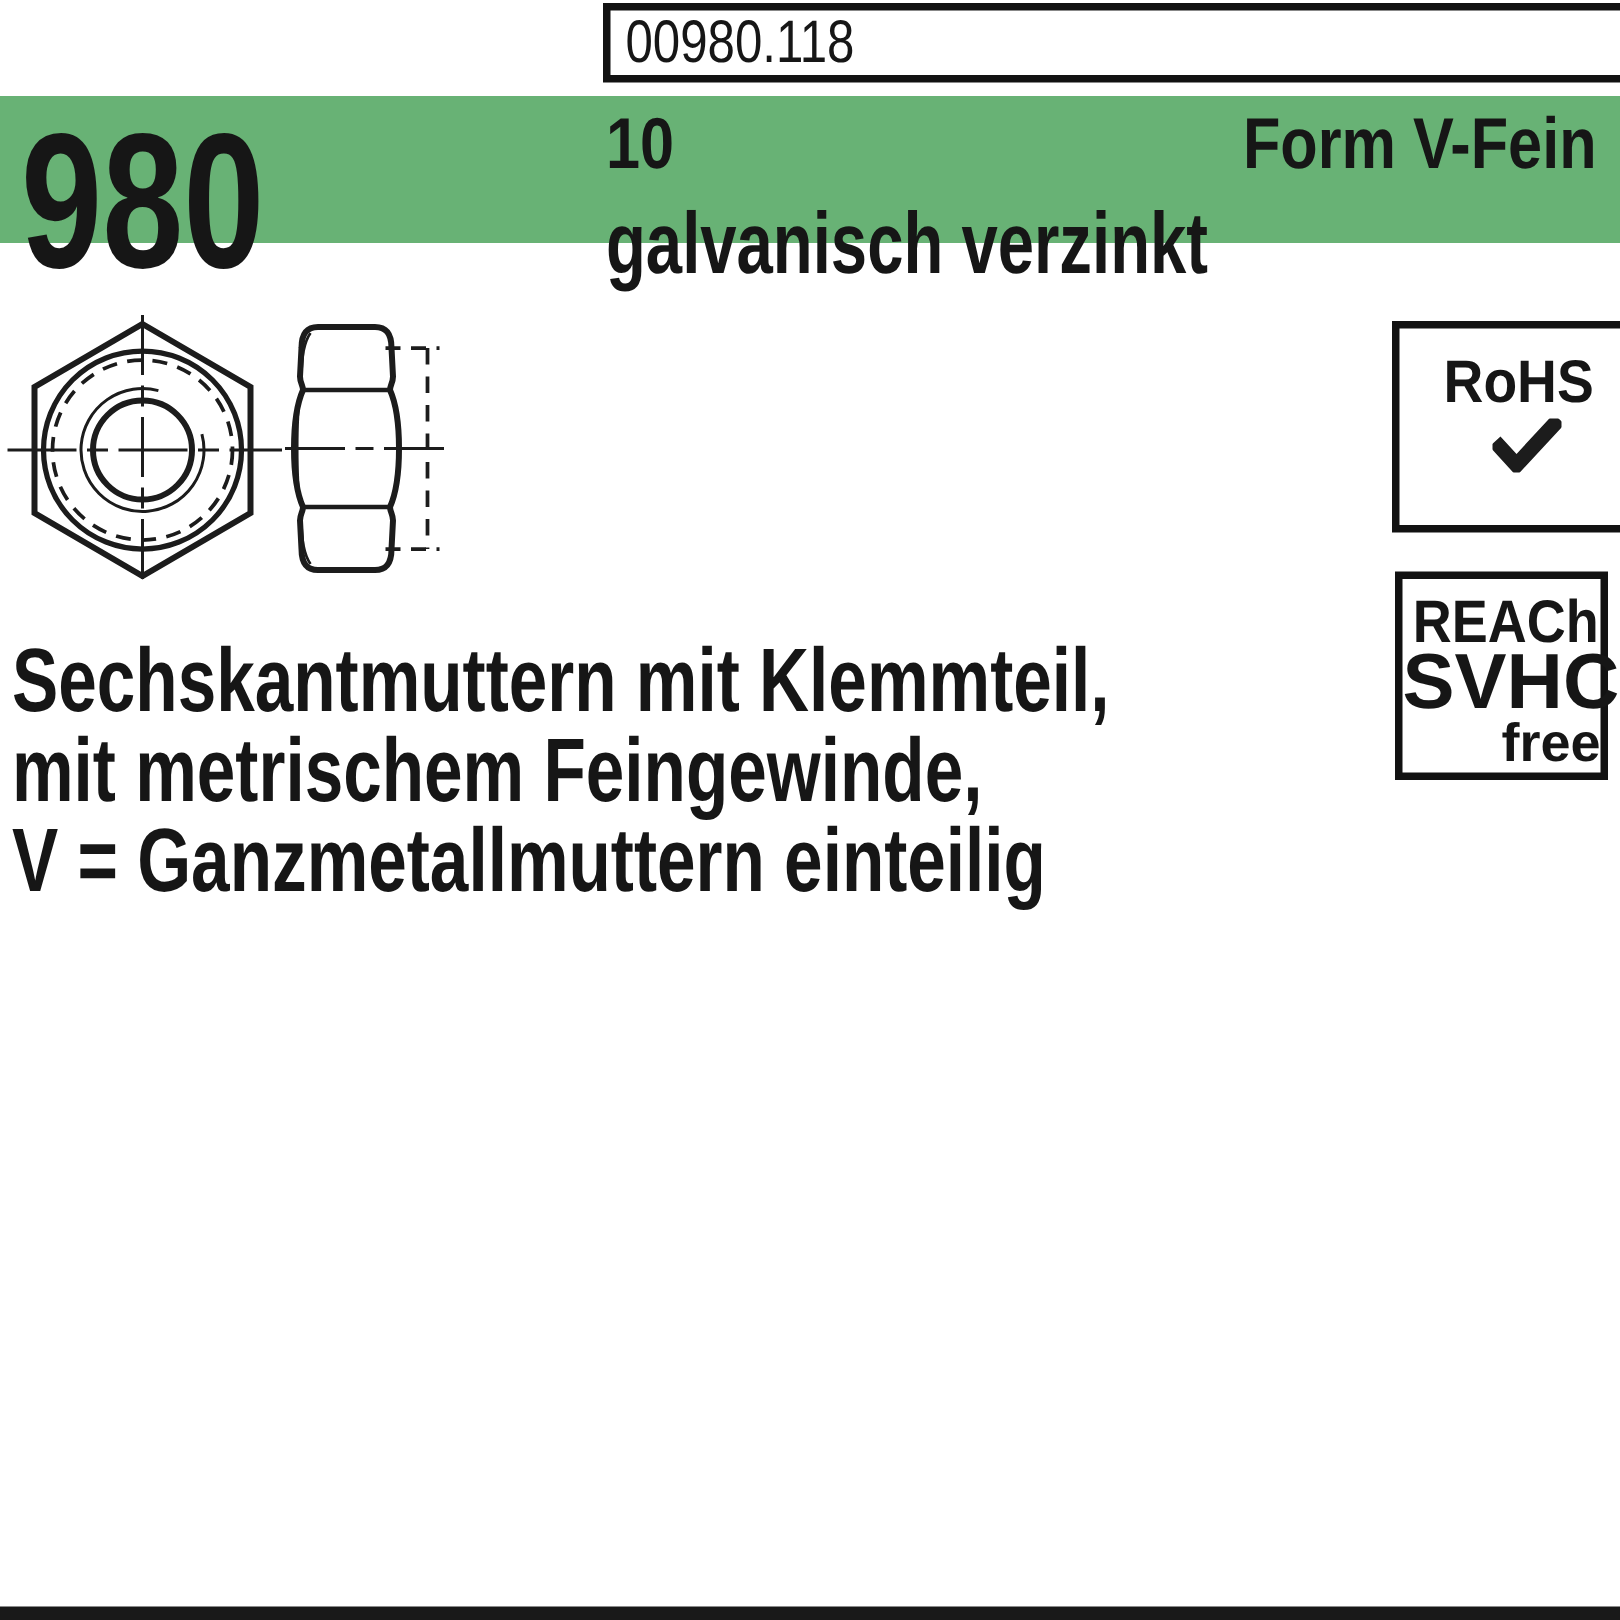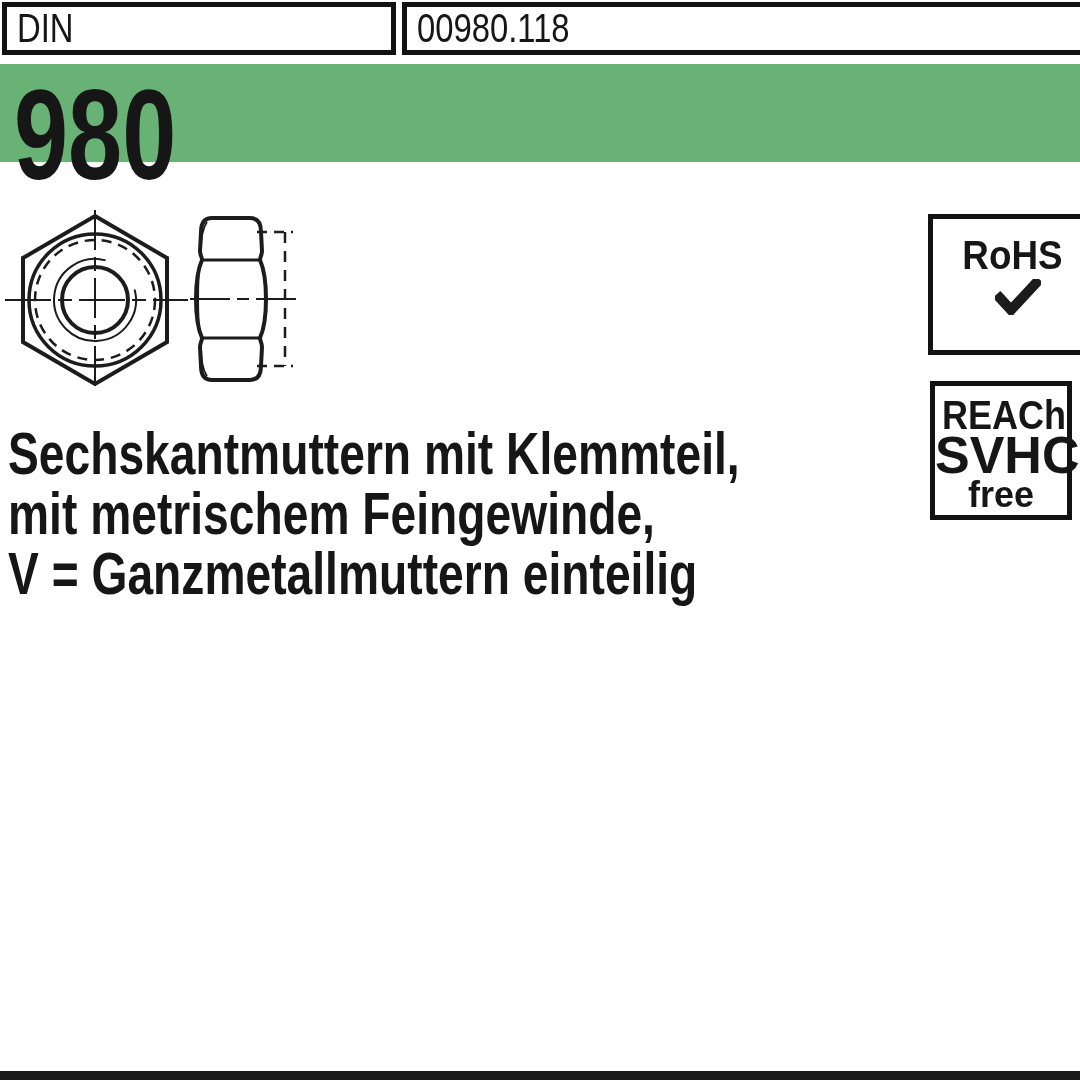--- a/index.html
+++ b/index.html
@@ -33,42 +33,46 @@
   .badge{position:absolute;background:#fff;border:5px solid #121212;box-sizing:border-box;
          text-align:center;}
   .rohs{left:928px;top:214px;width:169px;height:141px;}
   .rohs .lbl{margin-top:16px;font-size:40px;line-height:40px;font-weight:700;
              display:inline-block;transform:scaleX(.92);}
   .rohs .chk{margin-top:4px;transform:translateX(5px);}
   .reach{left:930px;top:381px;width:142px;height:139px;padding-top:9px;}
   .reach .r1{font-size:40px;line-height:40px;font-weight:700;display:inline-block;
              transform:scaleX(.9);}
   .reach .r2{font-size:52px;line-height:41px;font-weight:700;}
-  .reach .r3{font-size:36px;line-height:38px;font-weight:700;}
+  .reach .r3{font-size:36px;line-height:38px;font-weight:700;text-align:right;}
   
   .desc{position:absolute;left:8px;top:424px;transform:scaleX(.77);transform-origin:left top;}
   .desc .dline{font-size:60px;line-height:60px;font-weight:700;white-space:nowrap;}
   
   .bottombar{position:absolute;left:0;top:1071px;width:1080px;height:9px;background:#191919;}
 </style>
 </head>
 <body>
 
 <div class="stage">
 
-  <div class="hbox din">
-    <span class="htext sxL">DIN</span>
-  </div>
   <div class="hbox art">
     <span class="htext sxL">00980.118</span>
     <span class="htext sxR">480</span>
   </div>
 
   <div class="banner" style="background: rgb(104, 178, 117);">
     <div class="std">980</div>
+    <div class="bcol">
+      <div class="brow1">
+        <span class="b1 left">10</span>
+        <span class="b1 right">Form V-Fein</span>
+      </div>
+      <div class="b2">galvanisch verzinkt</div>
+    </div>
   </div>
 
   <svg class="drawing" width="320" height="200" viewBox="0 0 320 200">
 
     <g>
       <path d="M5 105 H188" stroke-width="2" stroke-dasharray="46 7 14 7"></path>
       <path d="M95 15 V196" stroke-width="2" stroke-dasharray="40 7 14 7"></path>
       <polygon points="95,21 167,63 167,147 95,189 23,147 23,63" stroke-width="4"></polygon>
       <circle cx="95" cy="105" r="66" stroke-width="3.5"></circle>
       <circle cx="95" cy="105" r="60" stroke-width="2.5" stroke-dasharray="10 7"></circle>

